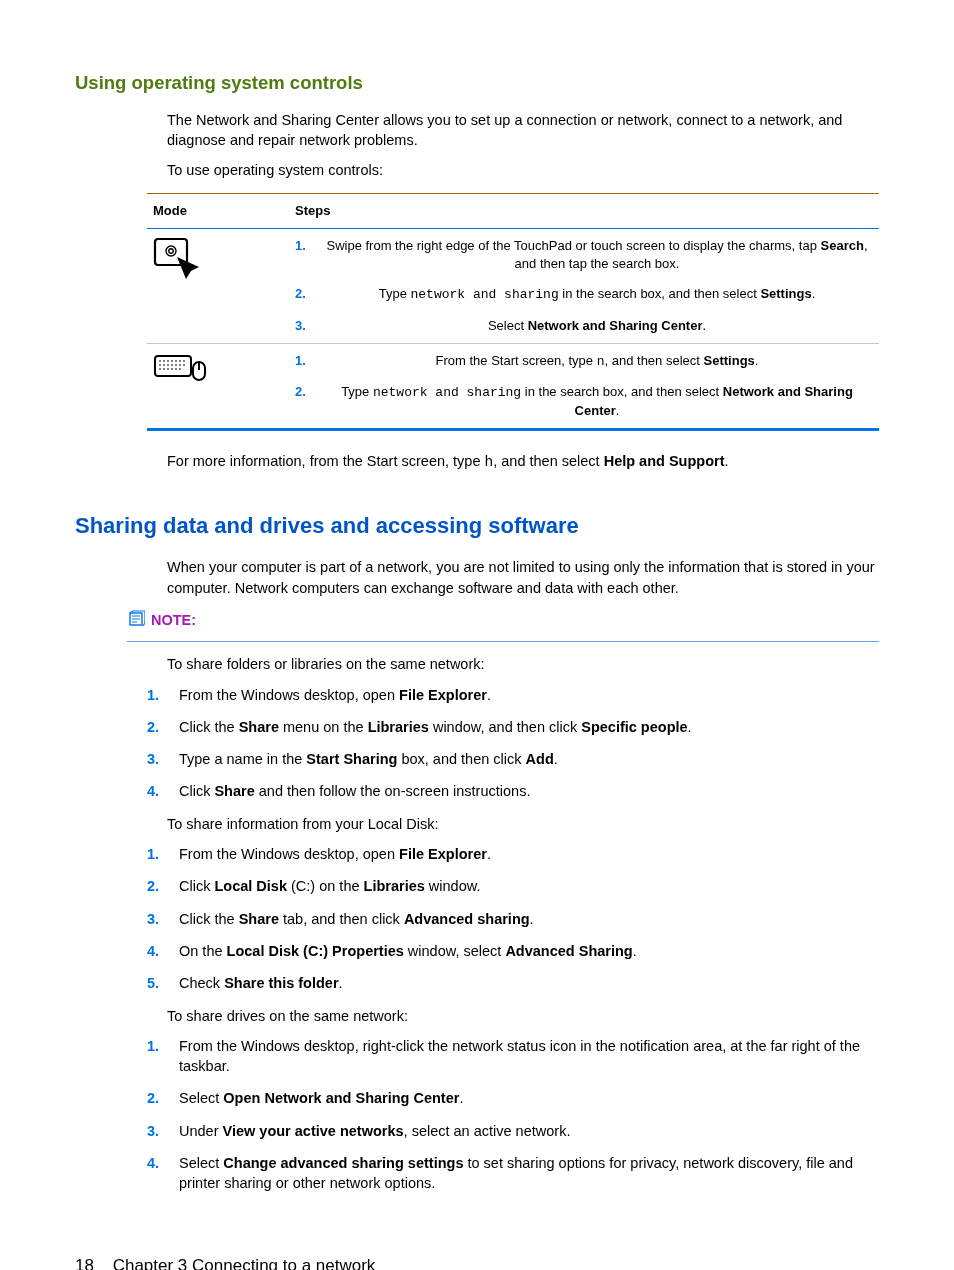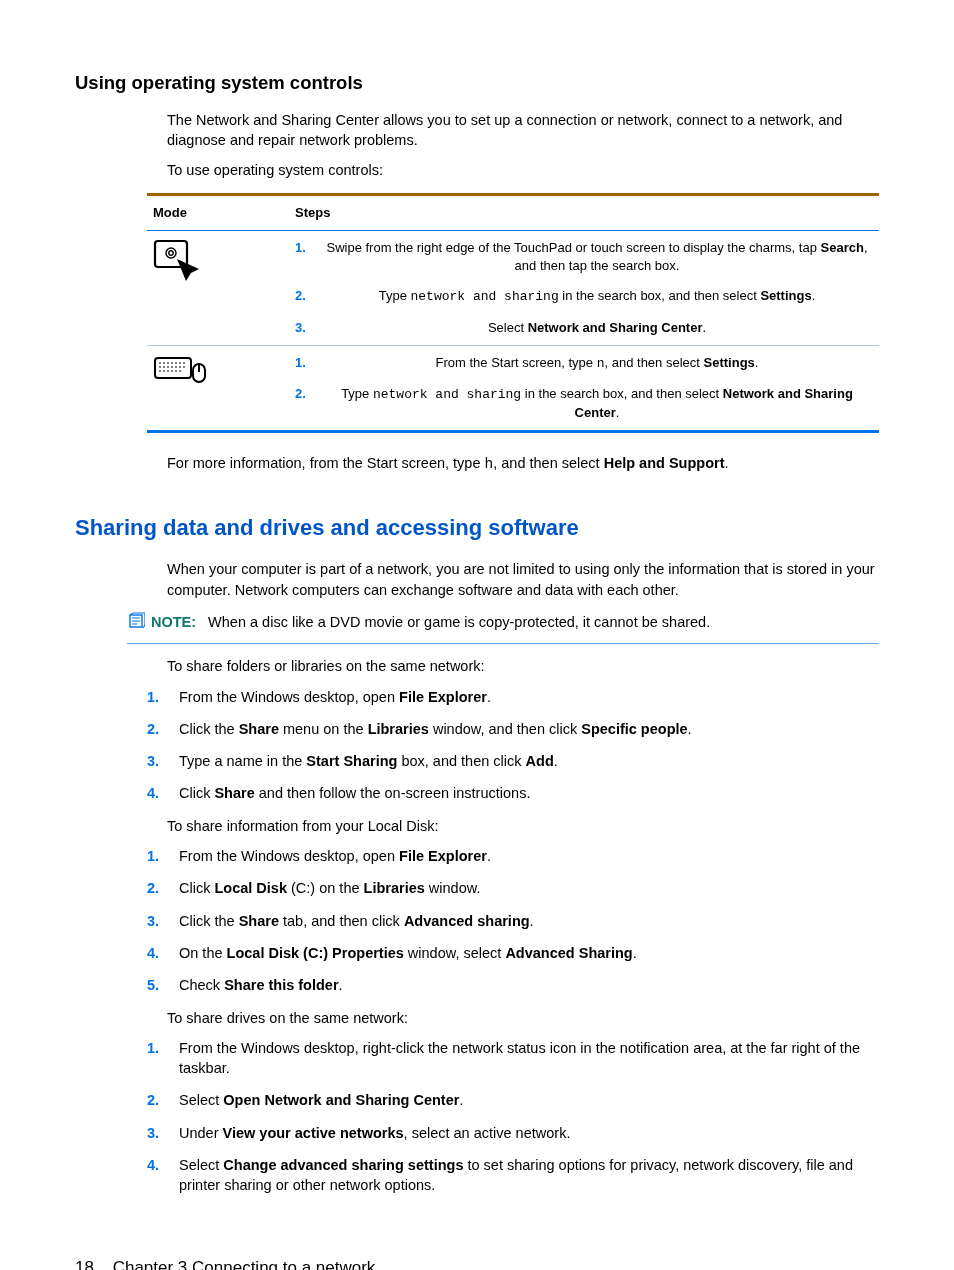--- a/index.html
+++ b/index.html
@@ -6,21 +6,21 @@
     font-family: Arial, "Helvetica Neue", Helvetica, sans-serif;
     margin: 0;
     padding: 70px 75px 40px 75px;
     width: 954px;
     box-sizing: border-box;
     color: #000;
     font-size: 14.5px;
     line-height: 1.4;
   }
   h2.section {
-    color: #000000;
+    color: #4d7c0f;
     font-size: 18.5px;
     font-weight: bold;
     margin: 0 0 14px 0;
   }
   h2.big-section {
     color: #0056c7;
     font-size: 22px;
     font-weight: bold;
     margin: 38px 0 16px 0;
   }
@@ -30,21 +30,21 @@
   p {
     margin: 10px 0;
   }
   .tbl {
     margin: 12px 0 20px 72px;
     border-collapse: collapse;
     width: calc(100% - 72px);
     font-size: 13px;
   }
   .tbl .toprule td, .tbl .toprule th {
-    border-top: 3px solid #a16207;
+    border-top: 1px solid #a16207;
   }
   .tbl .headrule td, .tbl .headrule th {
     border-bottom: 1px solid #0073e6;
   }
   .tbl .midrule td {
     border-top: 1px solid #b9c8e6;
   }
   .tbl .botrule td {
     border-bottom: 3px solid #0073e6;
   }
@@ -89,21 +89,21 @@
     margin: 12px 0 8px 52px;
     display: flex;
     align-items: flex-start;
   }
   .note-block .icon {
     color: #0073e6;
     margin-right: 6px;
     flex-shrink: 0;
   }
   .note-block .label {
-    color: #0f766e;
+    color: #a21caf;
     font-weight: bold;
     margin-right: 12px;
   }
   .note-rule {
     border: none;
     border-top: 1px solid #6aa6e6;
     margin: 4px 0 12px 52px;
   }
   ol.mainlist {
     list-style: none;
@@ -210,21 +210,20 @@
   <span class="icon">
     <svg width="18" height="18" viewBox="0 0 18 18">
         <rect x="3" y="3" width="12" height="12" fill="none" stroke="#0073e6" stroke-width="1.4"></rect>
         <path d="M3 3 l3 -2 12 0 0 12 -2 3" fill="none" stroke="#0073e6" stroke-width="1.2"></path>
         <line x1="5" y1="6" x2="13" y2="6" stroke="#0073e6"></line>
         <line x1="5" y1="9" x2="13" y2="9" stroke="#0073e6"></line>
         <line x1="5" y1="12" x2="10" y2="12" stroke="#0073e6"></line>
       </svg>
   </span>
   <span class="label">NOTE:</span>
-  <span>When a disc like a DVD movie or game is copy-protected, it cannot be shared.</span>
 </div>
 <hr class="note-rule">
 
 <p class="indent">To share folders or libraries on the same network:</p>
 <ol class="mainlist">
   <li>
       <span class="num">1.</span>
       <span class="body"><span>From the Windows desktop, open </span><b>File Explorer</b><span>.</span></span>
     </li>
   <li>

